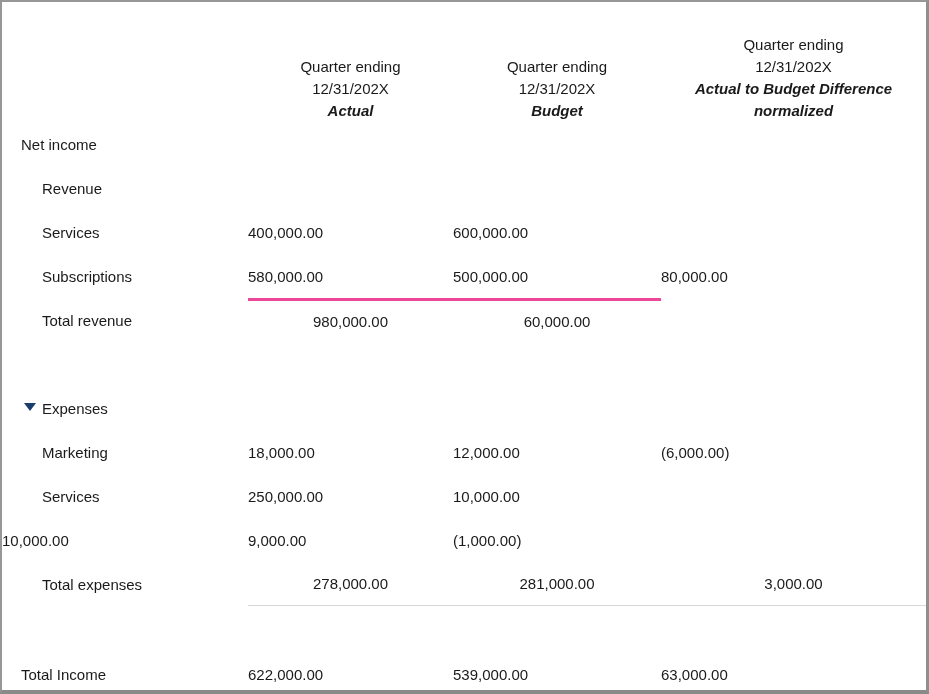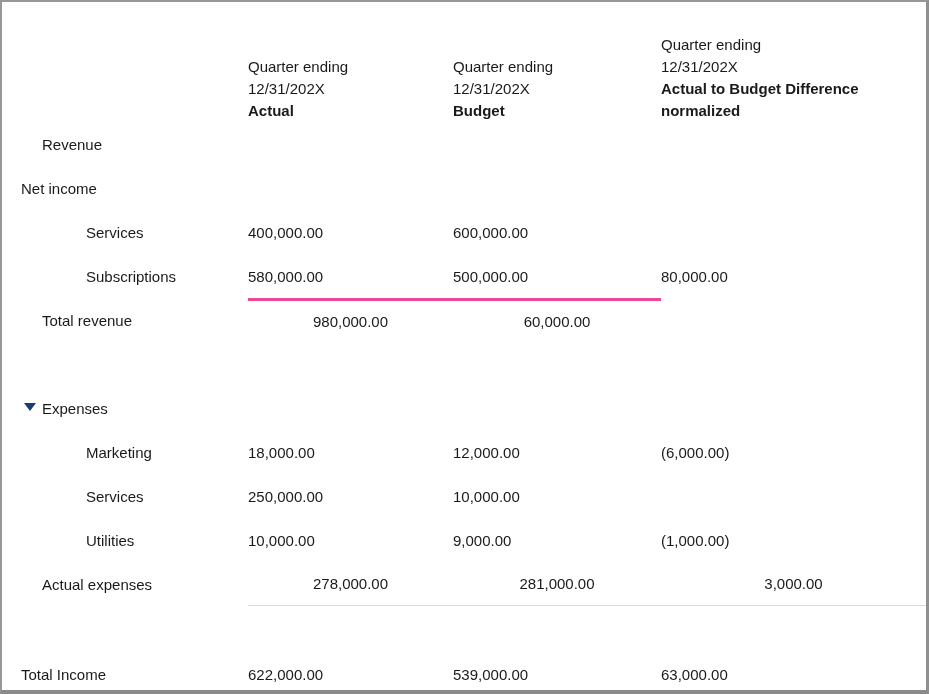--- a/index.html
+++ b/index.html
@@ -24,39 +24,39 @@
     grid-template-columns: 246px 205px 208px 1fr;
     align-items: center;
   }
 
   .header-row {
     height: 120px;
     align-items: end;
     padding-top: 8px;
   }
   .hdr-cell {
-    text-align: left;
+    text-align: center;
     line-height: 22px;
     align-self: end;
     padding-bottom: 0;
   }
-  .hdr-bold { font-weight: bold; }
+  .hdr-bold { font-weight: bold; font-style: italic; }
 
   .data-row { height: 44px; }
 
   .cell-label {
     position: relative;
     white-space: nowrap;
     overflow: hidden;
   }
   .cell-num { text-align: left; }
 
   .ind-0 { padding-left: 19px; }
   .ind-1 { padding-left: 40px; }
-  .ind-2 { padding-left: 84px; }
+  .ind-2 { padding-left: 40px; }
 
   .tri {
     position: absolute;
     left: 22px;
     top: 50%;
     margin-top: -5px;
     width: 0;
     height: 0;
     border-left: 6.5px solid transparent;
     border-right: 6.5px solid transparent;
@@ -88,28 +88,28 @@
       <div class="hdr-bold">Budget</div>
     </div>
     <div class="hdr-cell">
       <div>Quarter ending</div>
       <div>12/31/202X</div>
       <div class="hdr-bold">Actual to Budget Difference normalized</div>
     </div>
   </div>
 
   <div class="grid-row data-row">
-    <div class="cell-label ind-1">Revenue</div>
+    <div class="cell-label ind-0">Net income</div>
     <div class="cell-num"></div>
     <div class="cell-num"></div>
     <div class="cell-num"></div>
   </div>
 
   <div class="grid-row data-row">
-    <div class="cell-label ind-0">Net income</div>
+    <div class="cell-label ind-1">Revenue</div>
     <div class="cell-num"></div>
     <div class="cell-num"></div>
     <div class="cell-num"></div>
   </div>
 
   <div class="grid-row data-row">
     <div class="cell-label ind-2">Services</div>
     <div class="cell-num">400,000.00</div>
     <div class="cell-num">600,000.00</div>
   </div>
@@ -146,28 +146,27 @@
     <div class="cell-num">(6,000.00)</div>
   </div>
 
   <div class="grid-row data-row">
     <div class="cell-label ind-2">Services</div>
     <div class="cell-num">250,000.00</div>
     <div class="cell-num">10,000.00</div>
   </div>
 
   <div class="grid-row data-row">
-    <div class="cell-label ind-2">Utilities</div>
     <div class="cell-num">10,000.00</div>
     <div class="cell-num">9,000.00</div>
     <div class="cell-num">(1,000.00)</div>
   </div>
 
   <div class="grid-row data-row">
-    <div class="cell-label ind-1">Actual expenses</div>
+    <div class="cell-label ind-1">Total expenses</div>
     <div class="cell-num line-bottom">278,000.00</div>
     <div class="cell-num line-bottom">281,000.00</div>
     <div class="cell-num line-bottom">3,000.00</div>
   </div>
 
   <div class="spacer-46"></div>
 
   <div class="grid-row data-row">
     <div class="cell-label ind-0">Total Income</div>
     <div class="cell-num">622,000.00</div>

